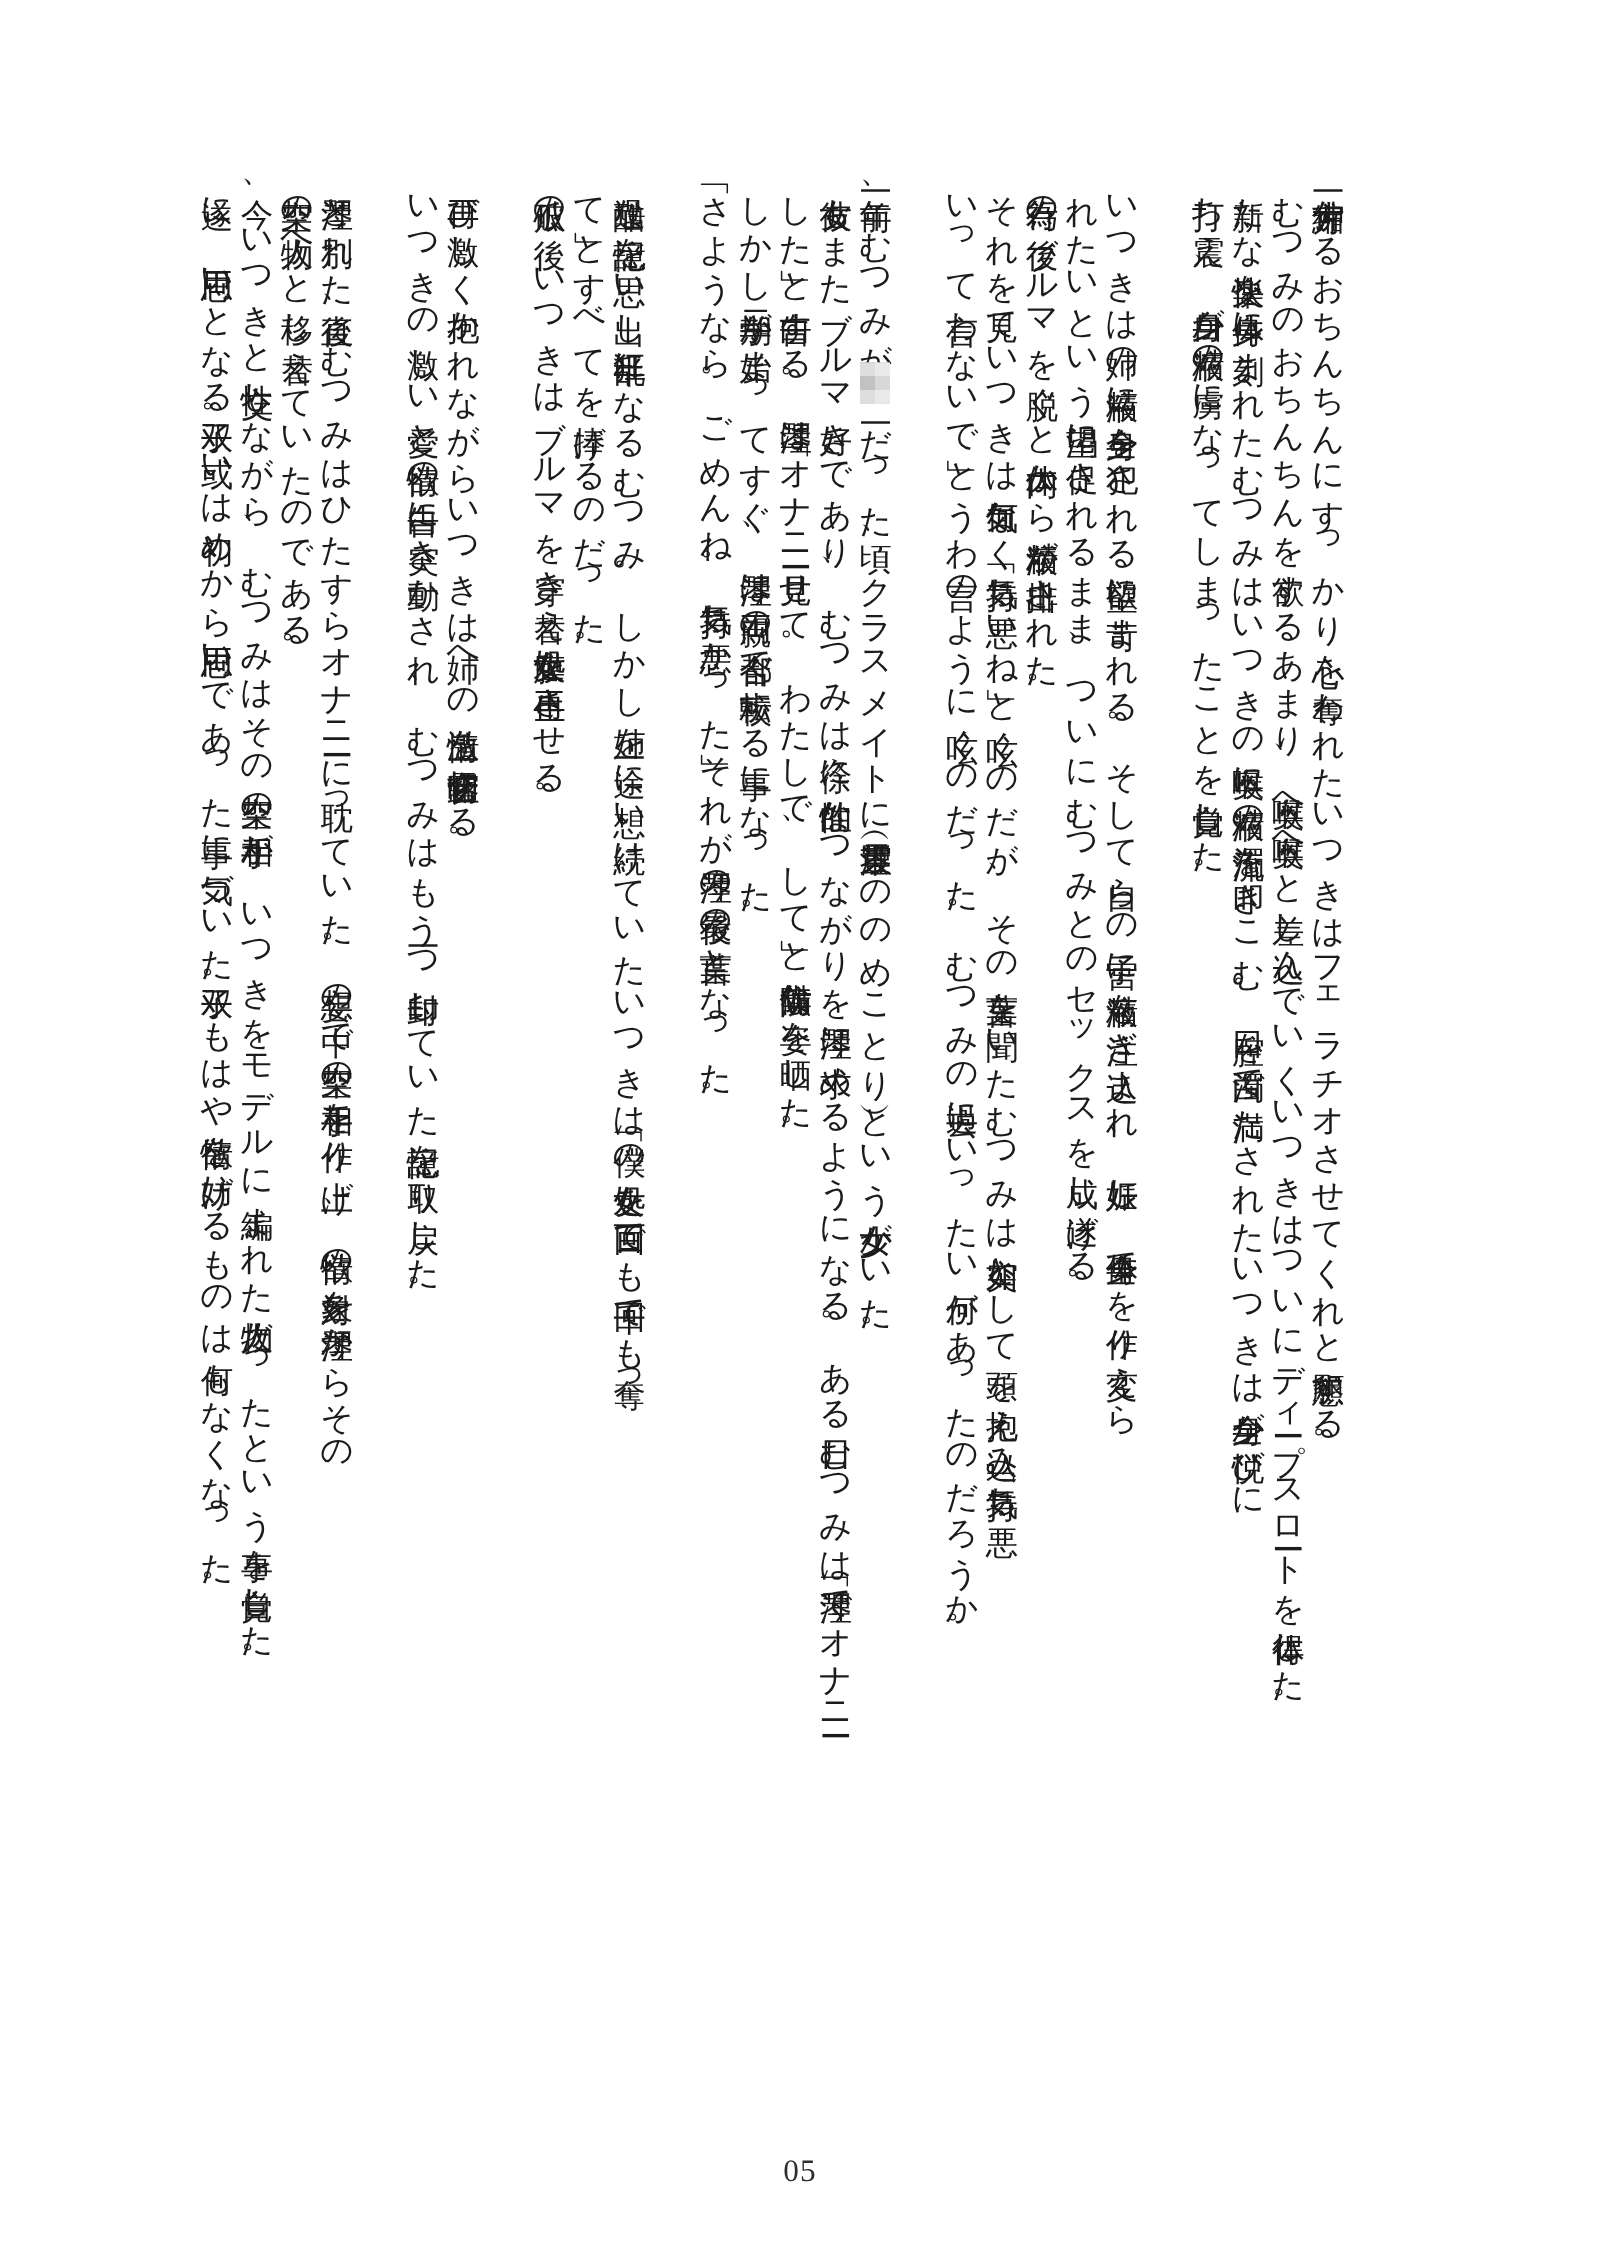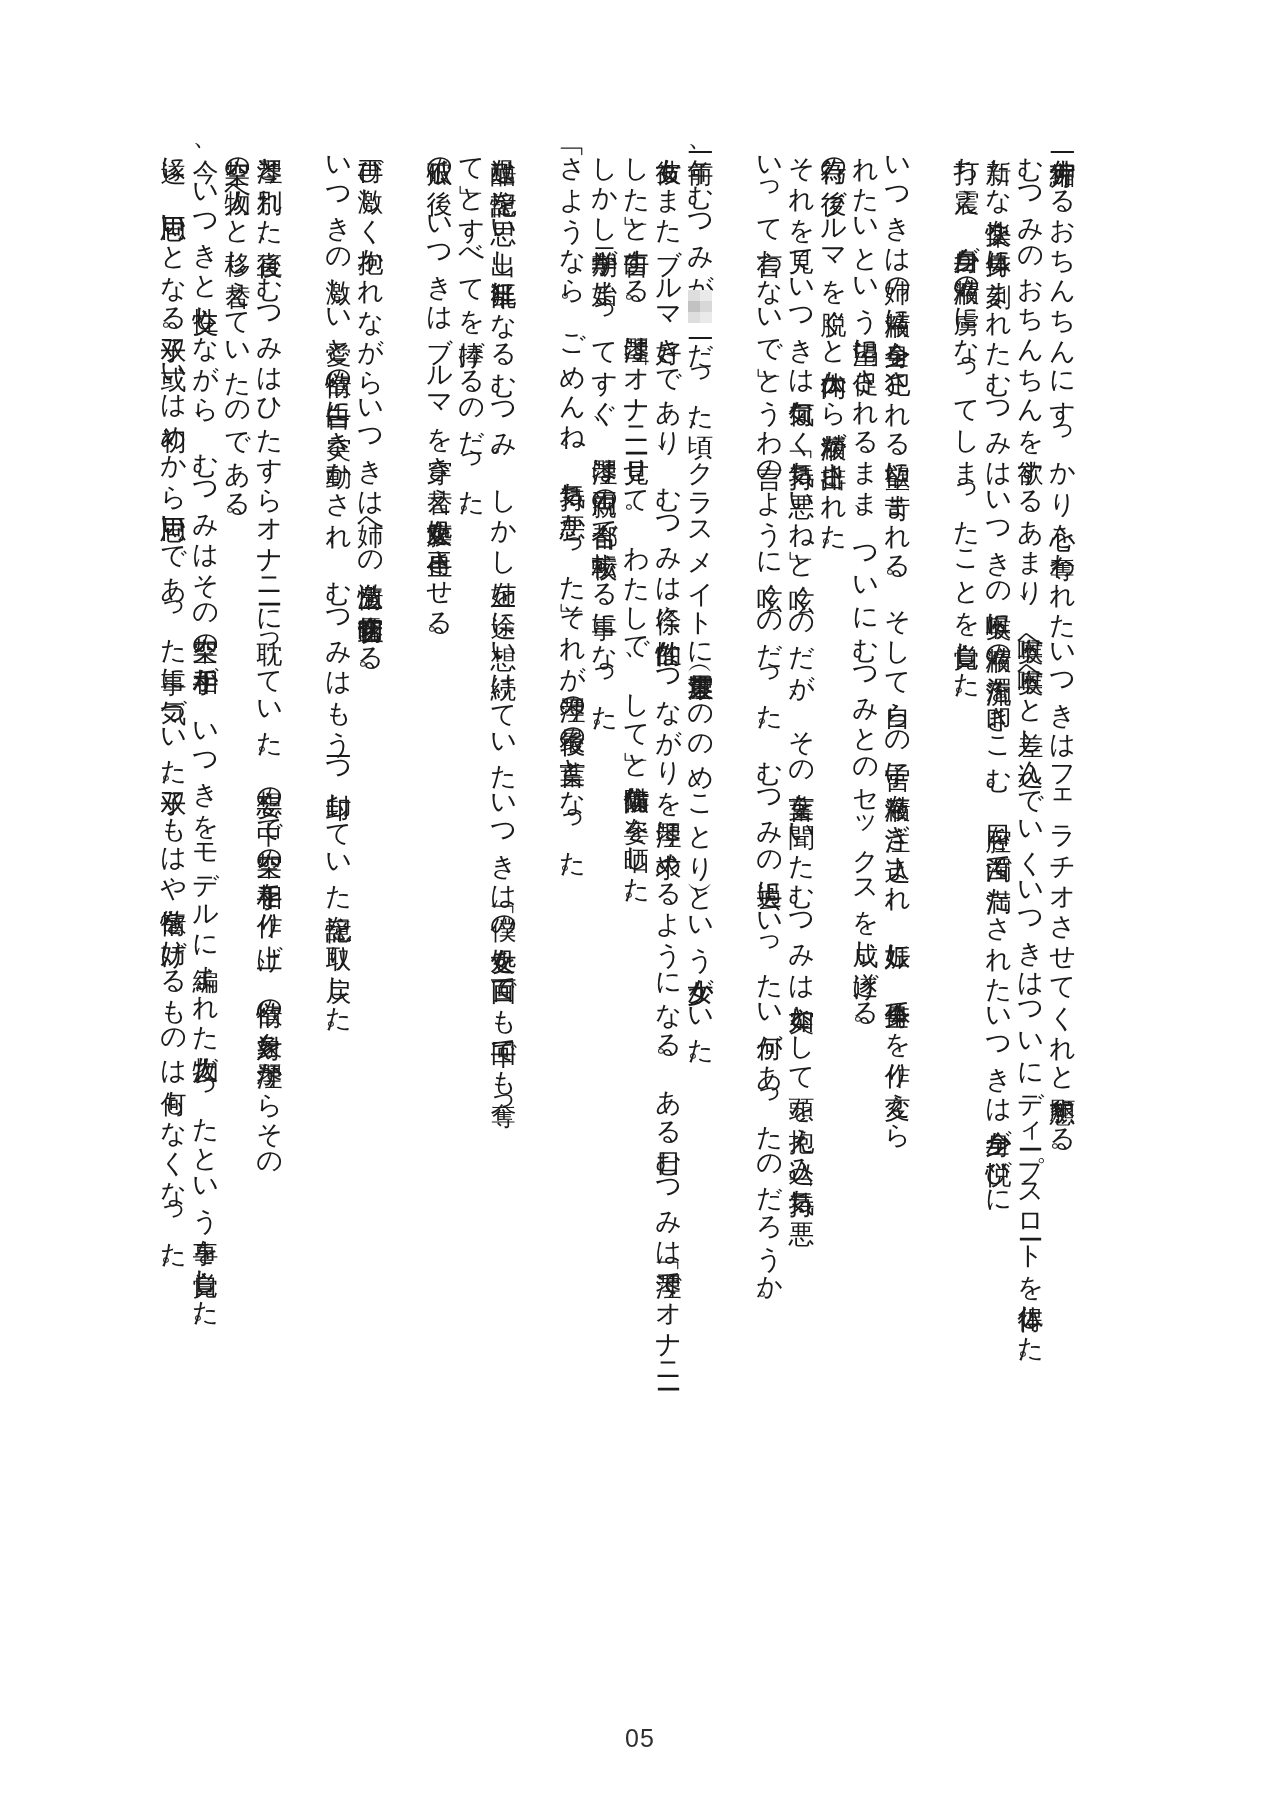--- a/index.html
+++ b/index.html
@@ -45,21 +45,21 @@
     background-image:
       repeating-linear-gradient(180deg, rgba(255,255,255,0.45) 0 11px, rgba(255,255,255,0) 11px 22px),
       repeating-linear-gradient(90deg, #c2c2c2 0 12px, #d8d8d8 12px 24px);
   }
   .page-number {
     position: absolute;
     top: 1724px;
     left: 0;
     width: 100%;
     text-align: center;
-    font-family: Liberation Sans, sans-serif;
+    font-family: Liberation Serif, serif;
     font-size: 25px;
     letter-spacing: 1px;
     color: #2e2e2e;
   }
 </style>
 </head>
 <body>
 
 <div class="sheet">
   <div class="text-block">

